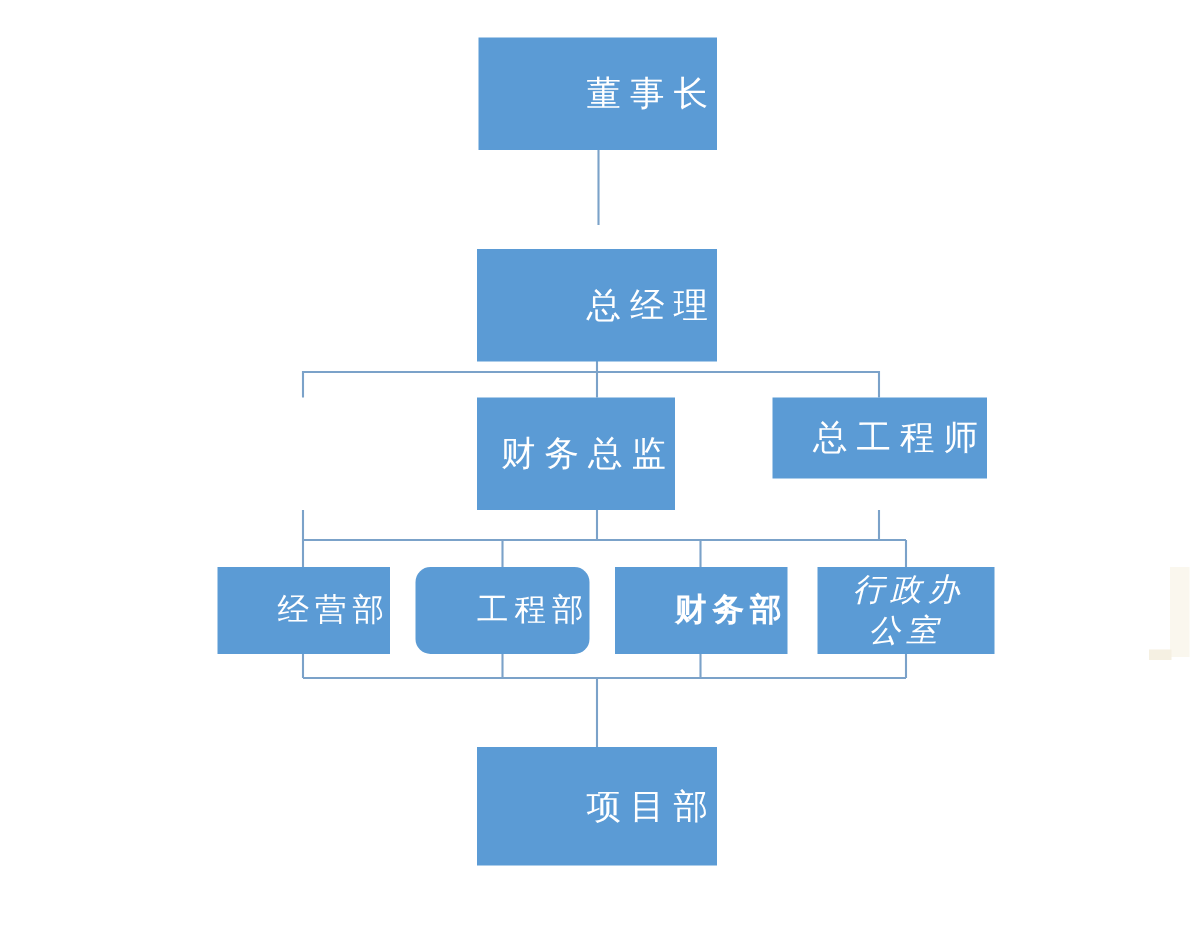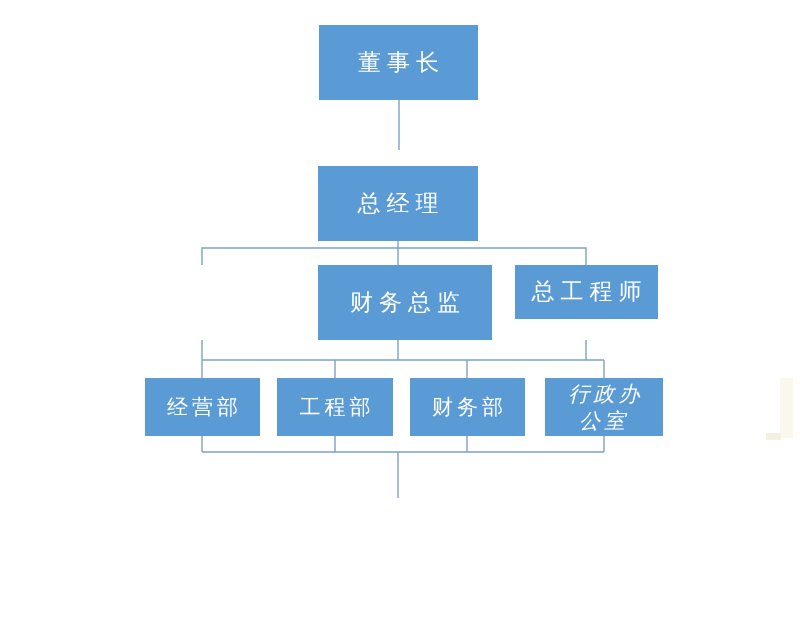--- a/index.html
+++ b/index.html
@@ -29,21 +29,21 @@
     fill: none;
     stroke: var(--connector);
     stroke-width: 1.4;
   }
   .node {
     position: absolute;
     background: var(--node-fill);
     color: var(--node-text);
     display: flex;
     align-items: center;
-    justify-content: center;
+    justify-content: flex-end;
     text-align: center;
     box-sizing: border-box;
   }
   .node .lbl {
     font-size: 23px;
     letter-spacing: 6px;
     line-height: 1.3;
     text-indent: 6px; 
   }
   .node.sm .lbl {
@@ -83,41 +83,44 @@
 
   <div class="node" style="left:319px; top:25px; width:159px; height:75px;">
     <span class="lbl">董事长</span>
   </div>
 
   <div class="node" style="left:318px; top:150px; width:160px; height:75px;margin-top:16px;">
     <span class="lbl">总经理</span>
   </div>
 
 
-  <div class="node" style="left:318px; top:265px; width:174px; height:75px;">
+  <div class="node" style="left:318px; top:265px; width:132px; height:75px;">
     <span class="lbl">财务总监</span>
   </div>
 
   <div class="node" style="left:515px; top:265px; width:143px; height:54px;">
     <span class="lbl">总工程师</span>
   </div>
 
   <div class="node sm" style="left:145px; top:378px; width:115px; height:58px;">
     <span class="lbl">经营部</span>
   </div>
 
-  <div class="node sm" style="left:277px; top:378px; width:116px; height:58px;">
+  <div class="node sm" style="left:277px; top:378px; width:116px; height:58px;border-radius:10px;">
     <span class="lbl">工程部</span>
   </div>
 
-  <div class="node sm" style="left:410px; top:378px; width:115px; height:58px;">
+  <div class="node sm" style="left:410px; top:378px; width:115px; height:58px;font-weight:bold;">
     <span class="lbl">财务部</span>
   </div>
 
   <div class="node sm wrap2" style="left:545px; top:378px; width:118px; height:58px;">
     <span class="lbl">行政办公室</span>
   </div>
 
+  <div class="node" style="left:318px; top:498px; width:160px; height:79px;">
+    <span class="lbl">项目部</span>
+  </div>
 
   <div class="wm-strip"></div>
   <div class="wm-smudge"></div>
 
 </div>
 
 </body></html>

